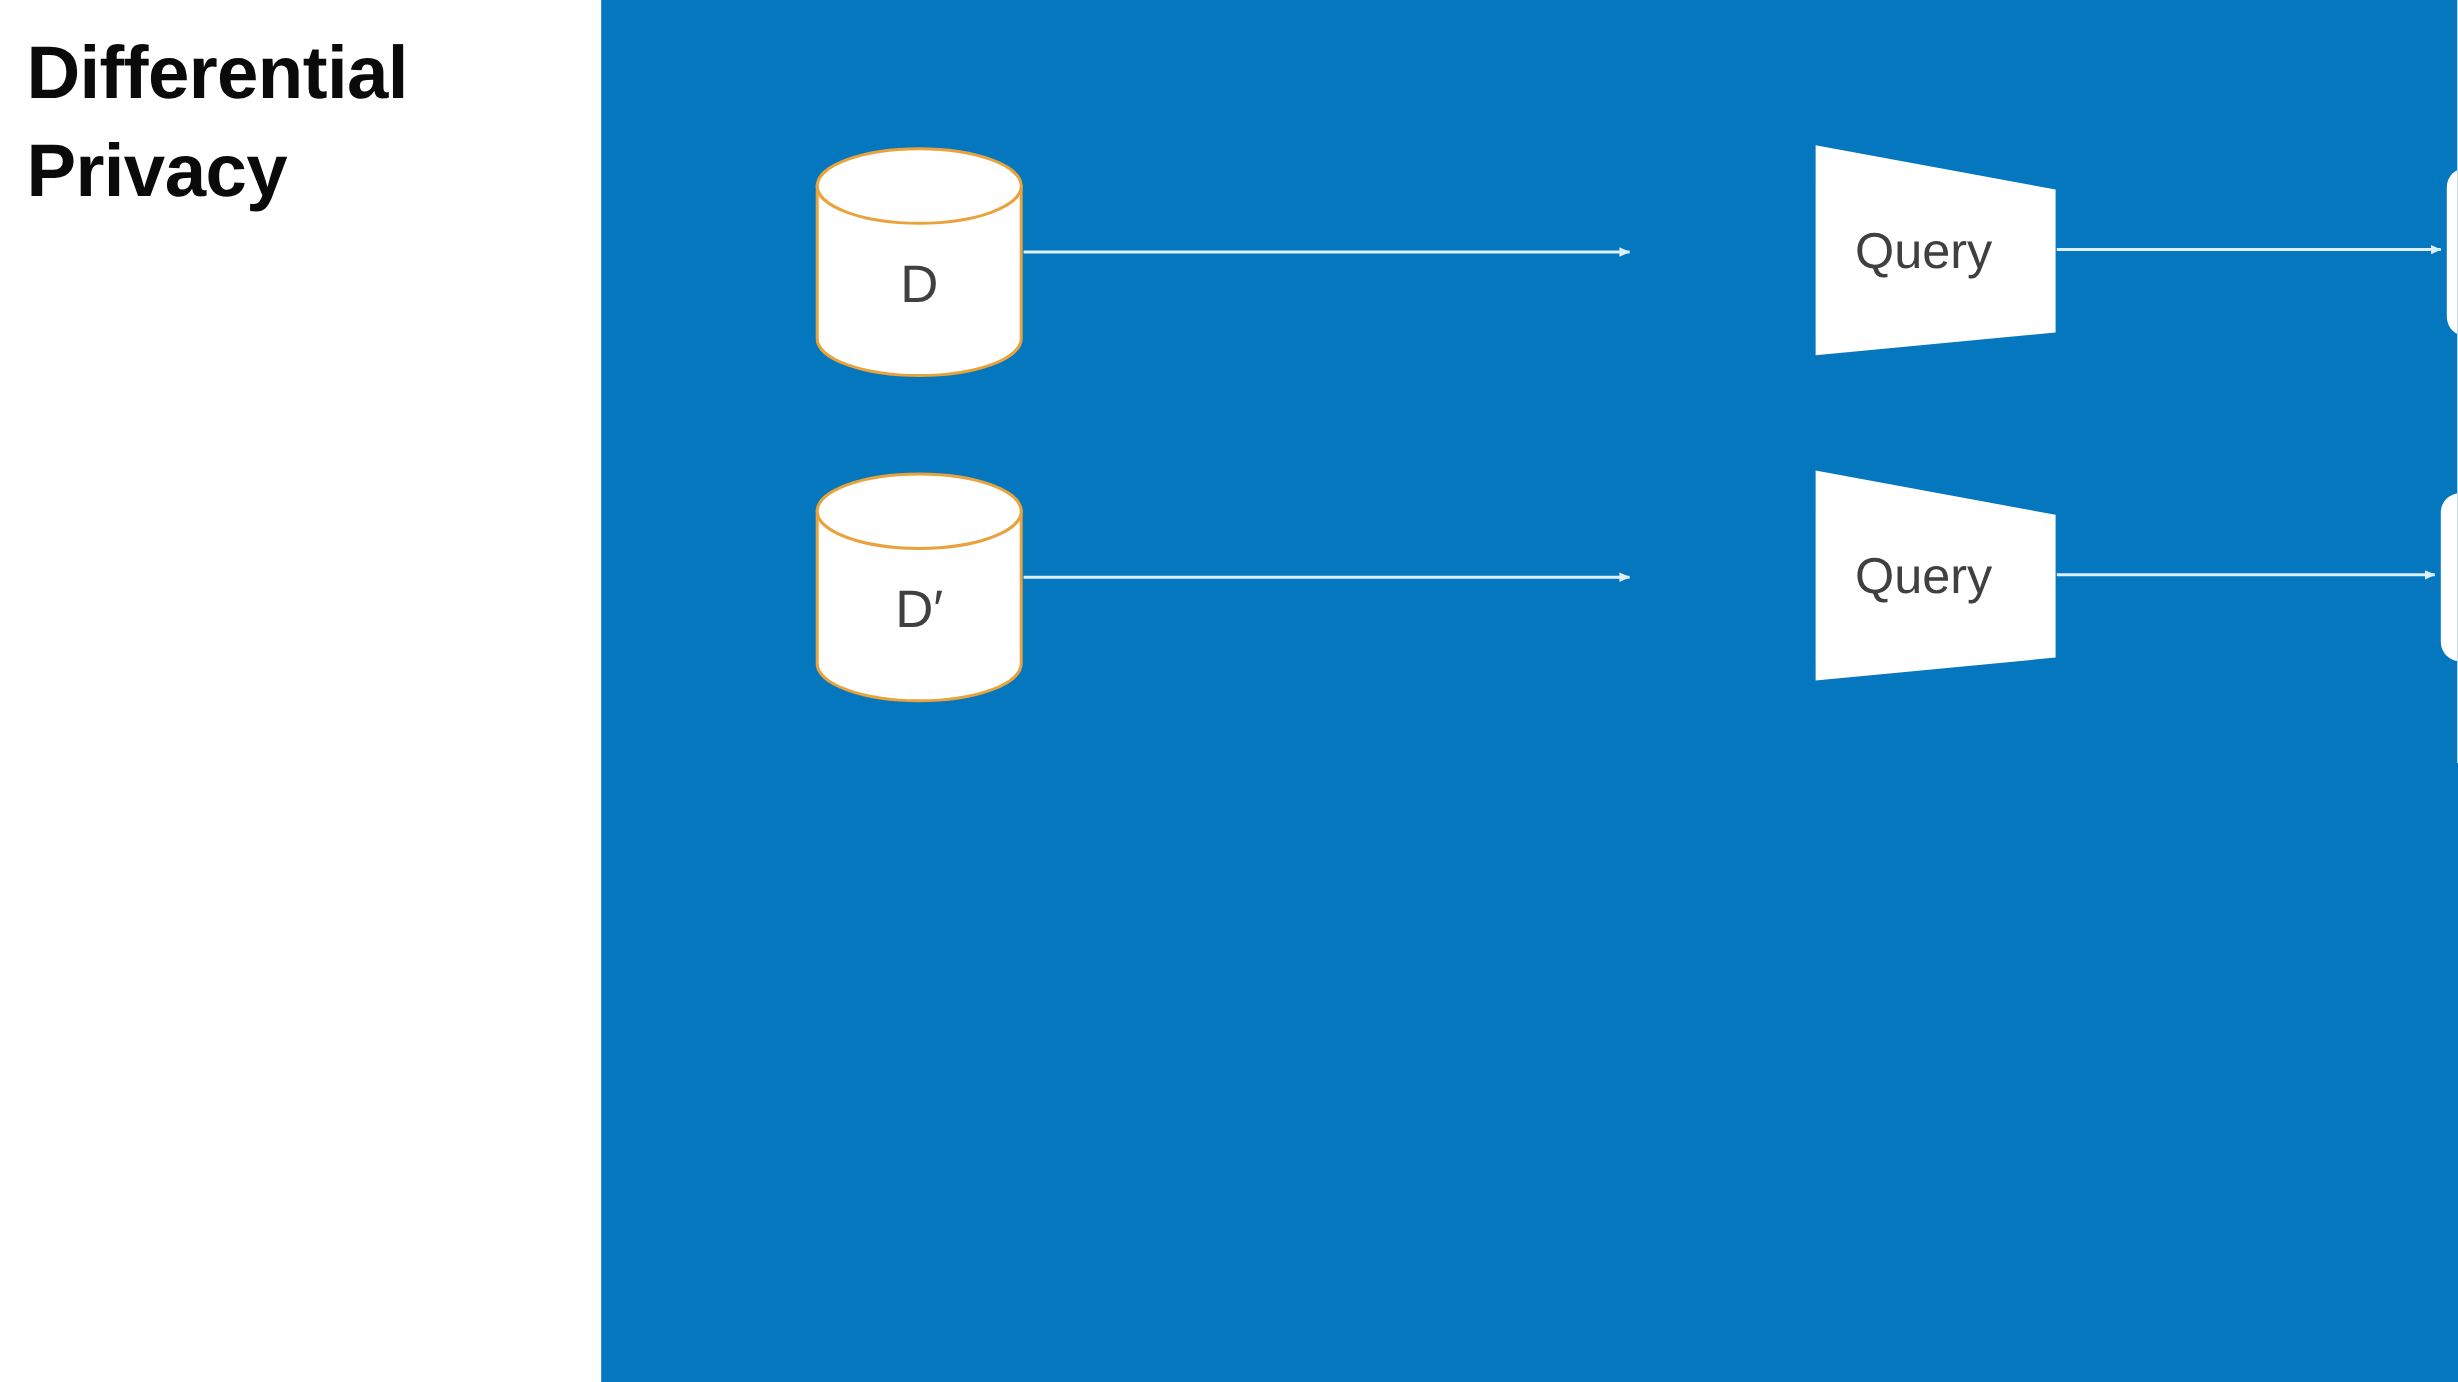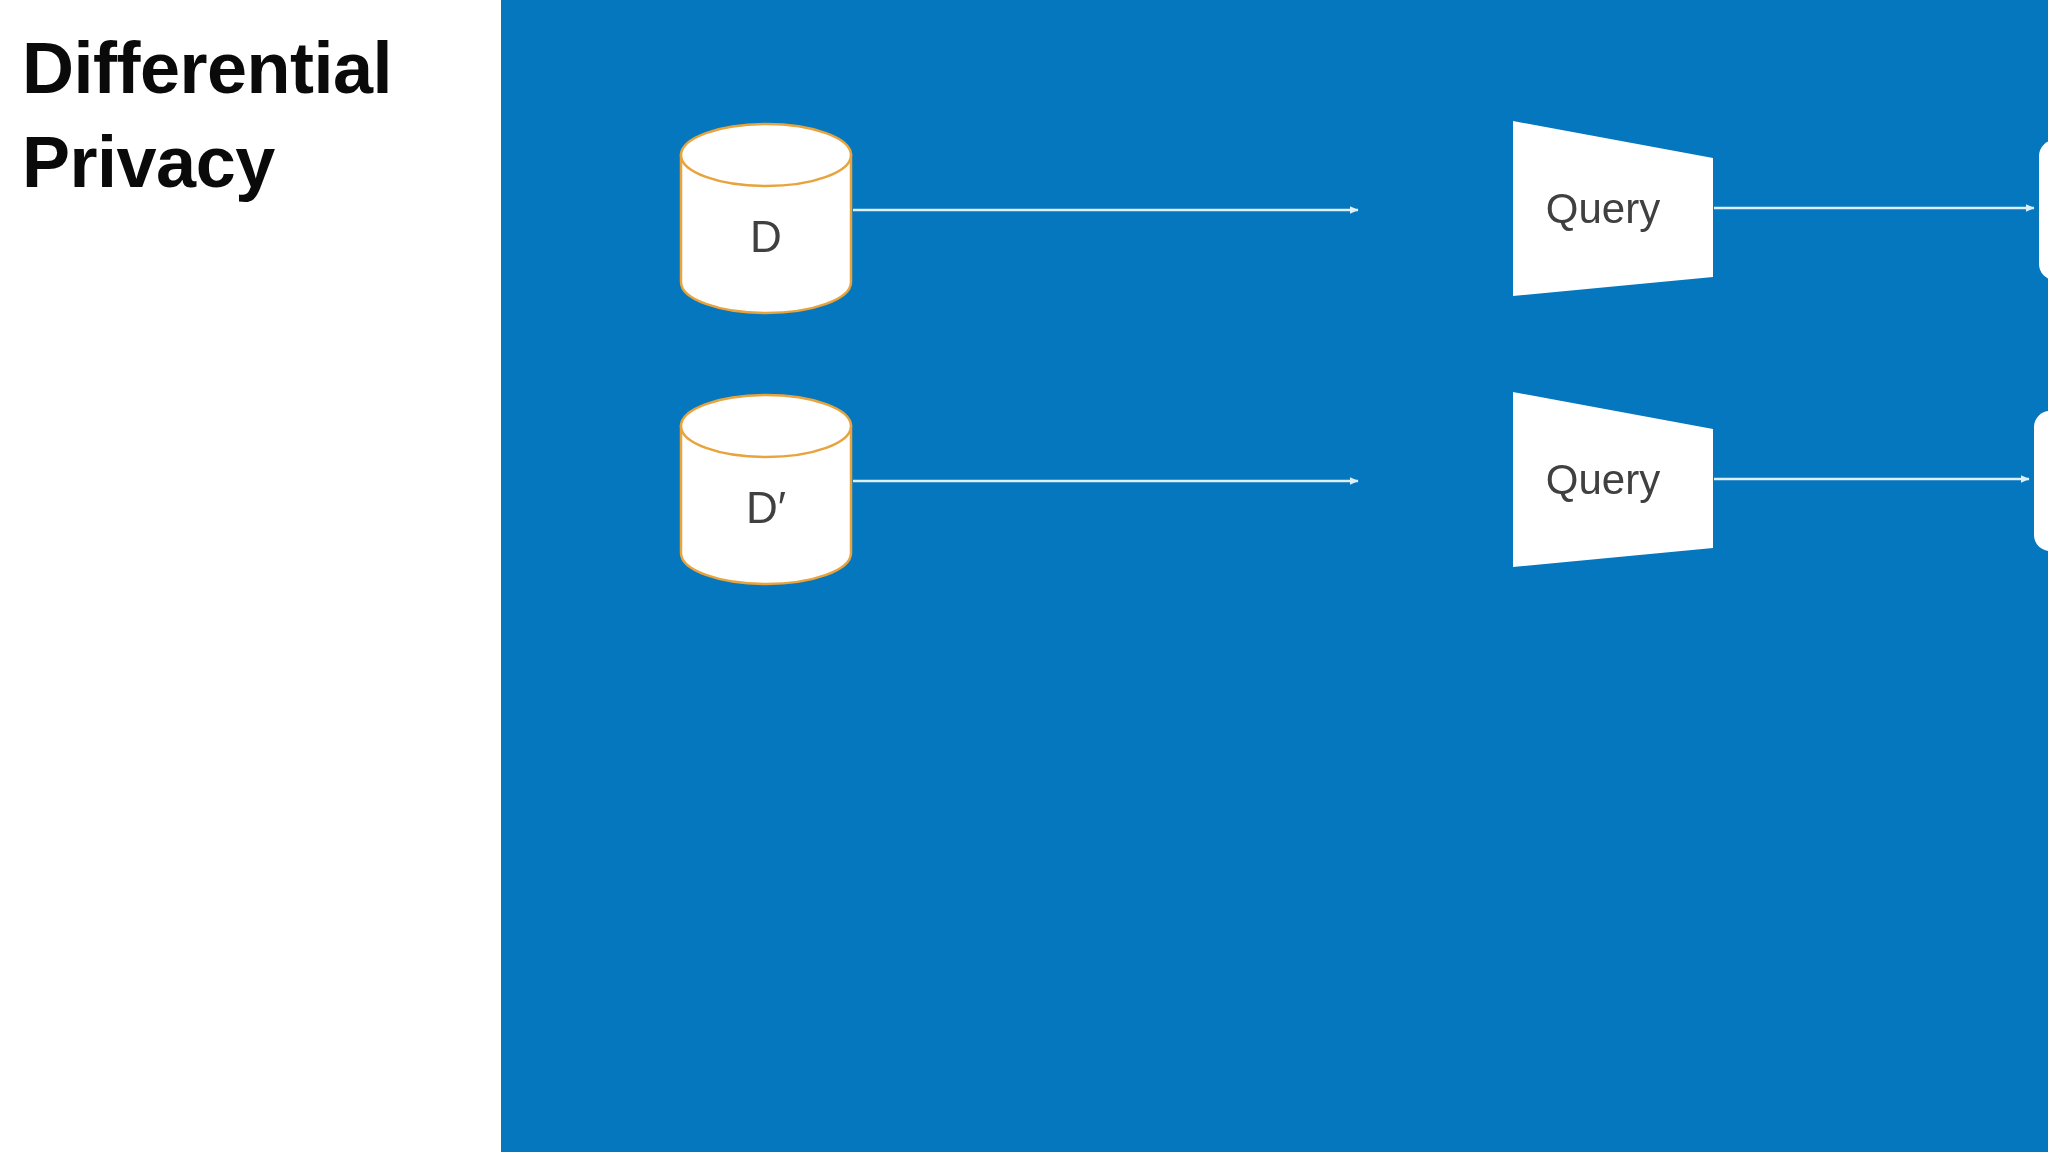--- a/index.html
+++ b/index.html
@@ -22,21 +22,21 @@
     left: 0; top: 0;
     width: 501px;
     height: 1152px;
     background: #ffffff;
   }
   #page-title {
     position: absolute;
     left: 22px;
     top: 22px;
     width: 470px;
-    font-size: 72px;
+    font-size: 62px;
     font-weight: 700;
     line-height: 1.30;
     letter-spacing: -0.5px;
     color: #0a0a0a;
     white-space: pre-line;
   }
 
   
   #diagram-panel {
     position: absolute;

